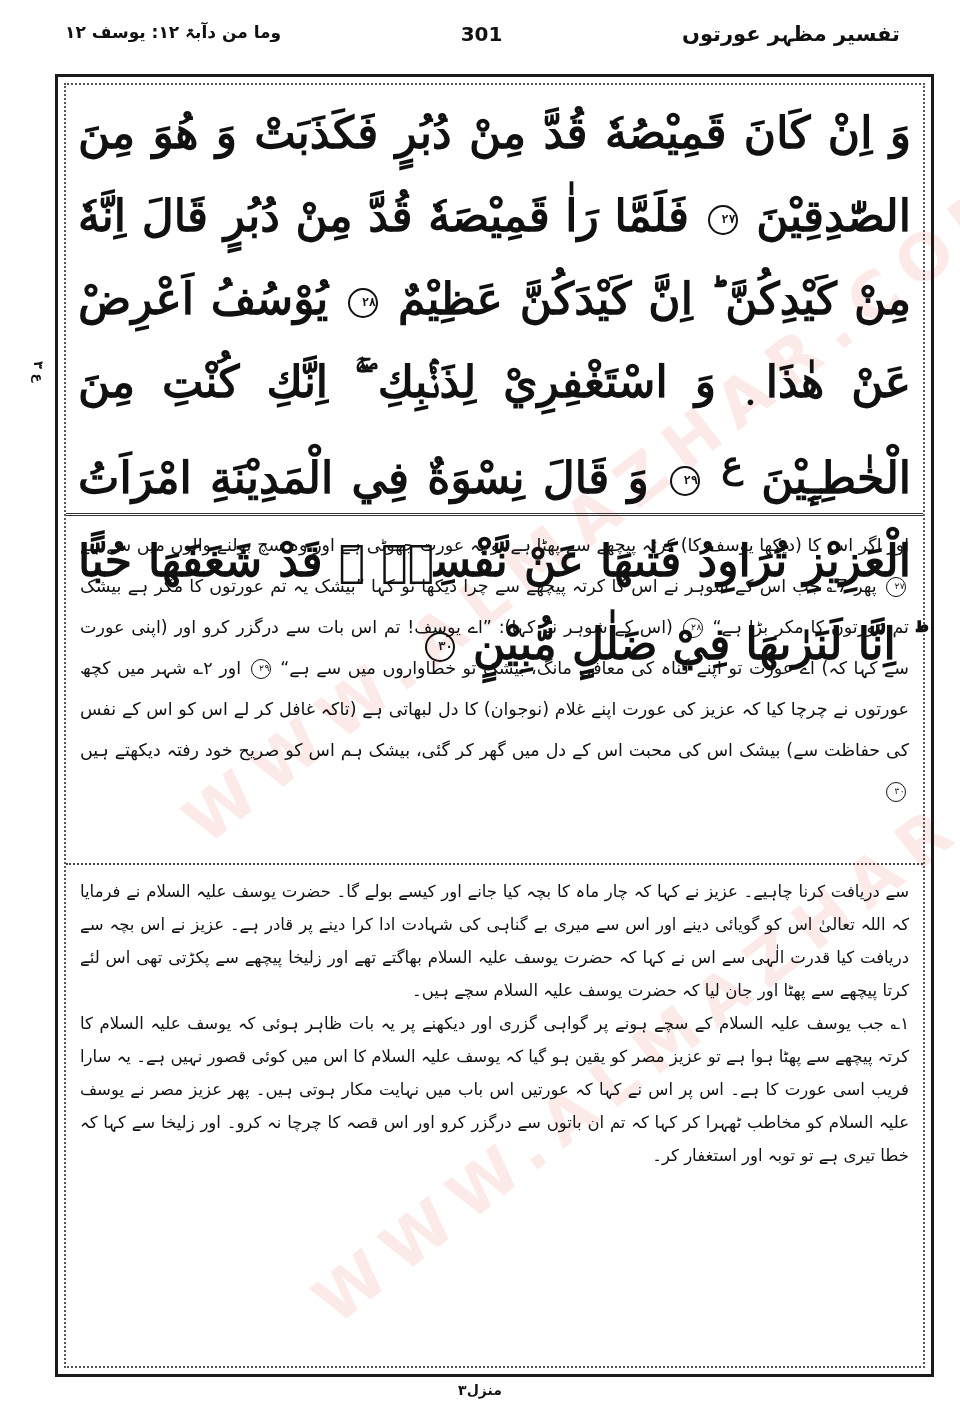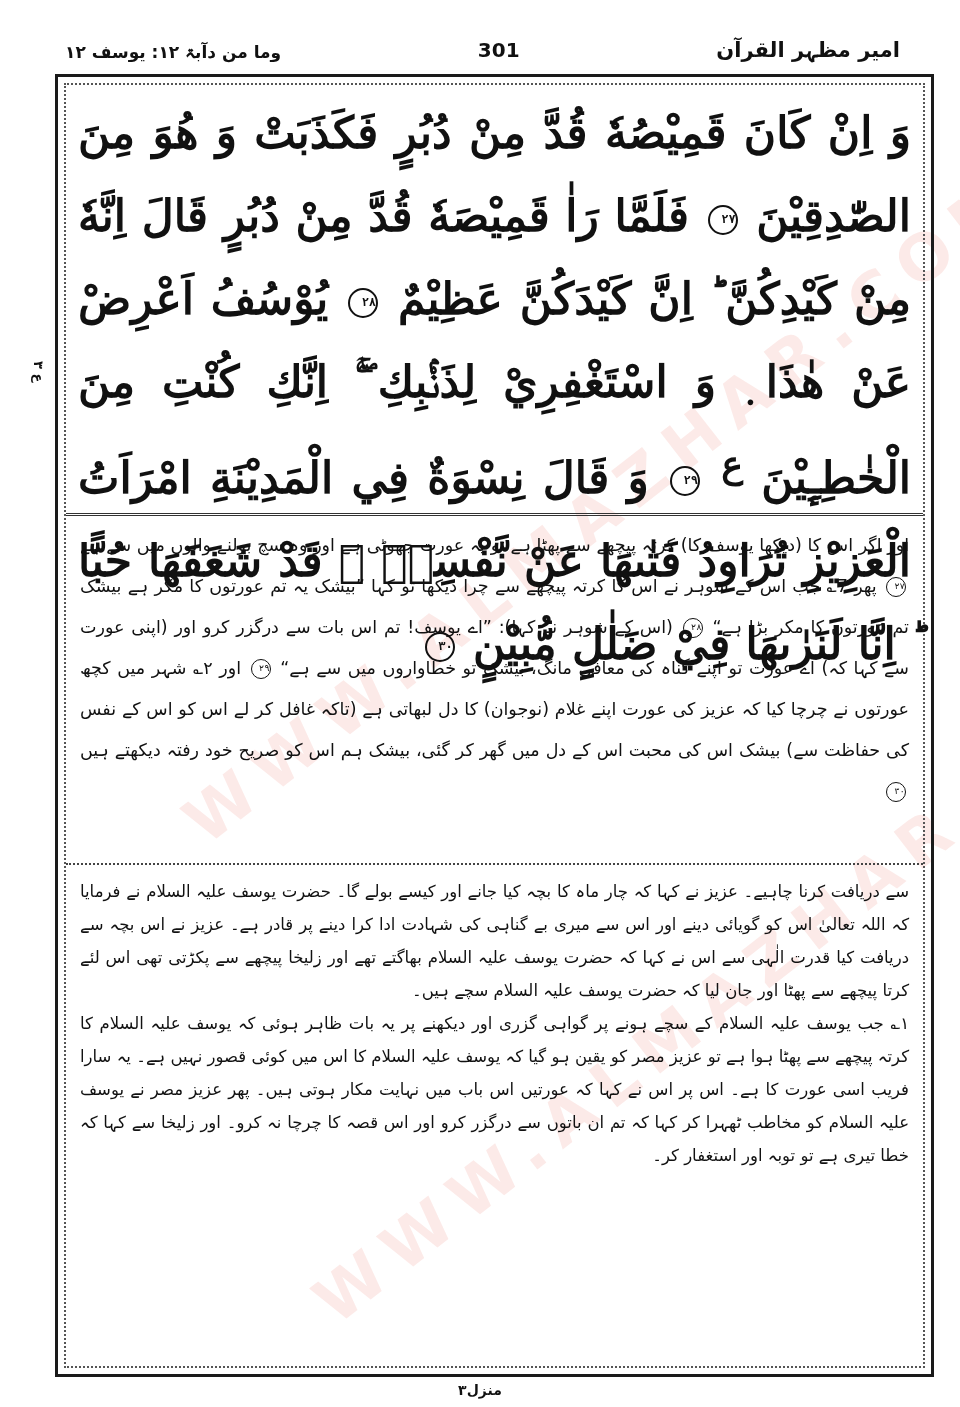--- a/index.html
+++ b/index.html
@@ -2,21 +2,21 @@
 <html><head>
 <meta charset="utf-8">
 <style>
   html, body { margin: 0; padding: 0; background: #ffffff; }
   body {
     width: 960px; height: 1407px; position: relative; overflow: hidden;
     font-family: "DejaVu Sans", sans-serif; color: #111;
   }
   .header {
     position: absolute; top: 22px; left: 65px; right: 60px; height: 40px;
-    display: flex; justify-content: space-between; align-items: flex-end;
+    display: flex; justify-content: space-between; align-items: flex-start;
     direction: ltr;
   }
   .header .h-left { font-size: 17px; font-weight: bold; direction: rtl; }
   .header .h-center { font-size: 20px; font-weight: bold; }
   .header .h-right { font-size: 21px; font-weight: bold; direction: rtl; }
 
   .frame-outer {
     position: absolute; left: 55px; top: 74px; width: 879px; height: 1303px;
     border: 3px solid #1a1a1a; box-sizing: border-box;
   }
@@ -73,21 +73,21 @@
     position: absolute; top: 1382px; left: 0; right: 0; text-align: center;
     font-size: 14px; font-weight: bold; direction: rtl;
   }
 </style>
 </head>
 <body>
 
 <div class="header">
   <span class="h-left">وما من دآبۃ ۱۲: یوسف ۱۲</span>
   <span class="h-center">301</span>
-  <span class="h-right">امیر مظہر القرآن</span>
+  <span class="h-right">تفسیر مظہر عورتوں</span>
 </div>
 
 <div class="margin-ruku">ع ۳</div>
 
 <div class="watermark wm1">WWW.ALMAZHAR.COM</div>
 <div class="watermark wm2">WWW.ALMAZHAR.COM</div>
 
 <div class="frame-outer">
   <div class="frame-inner">
 

